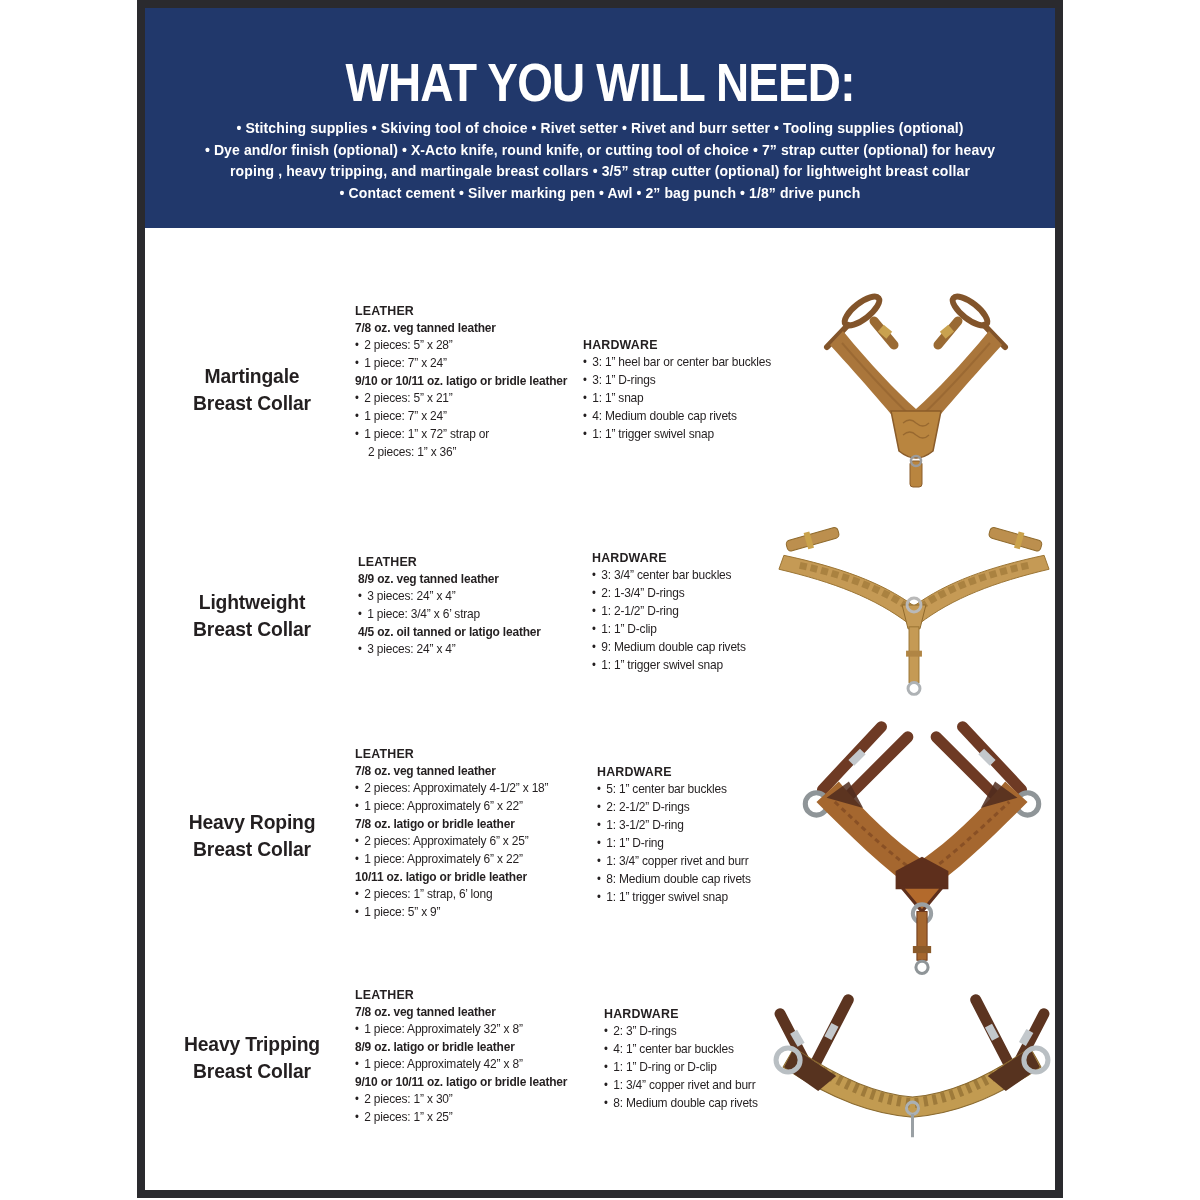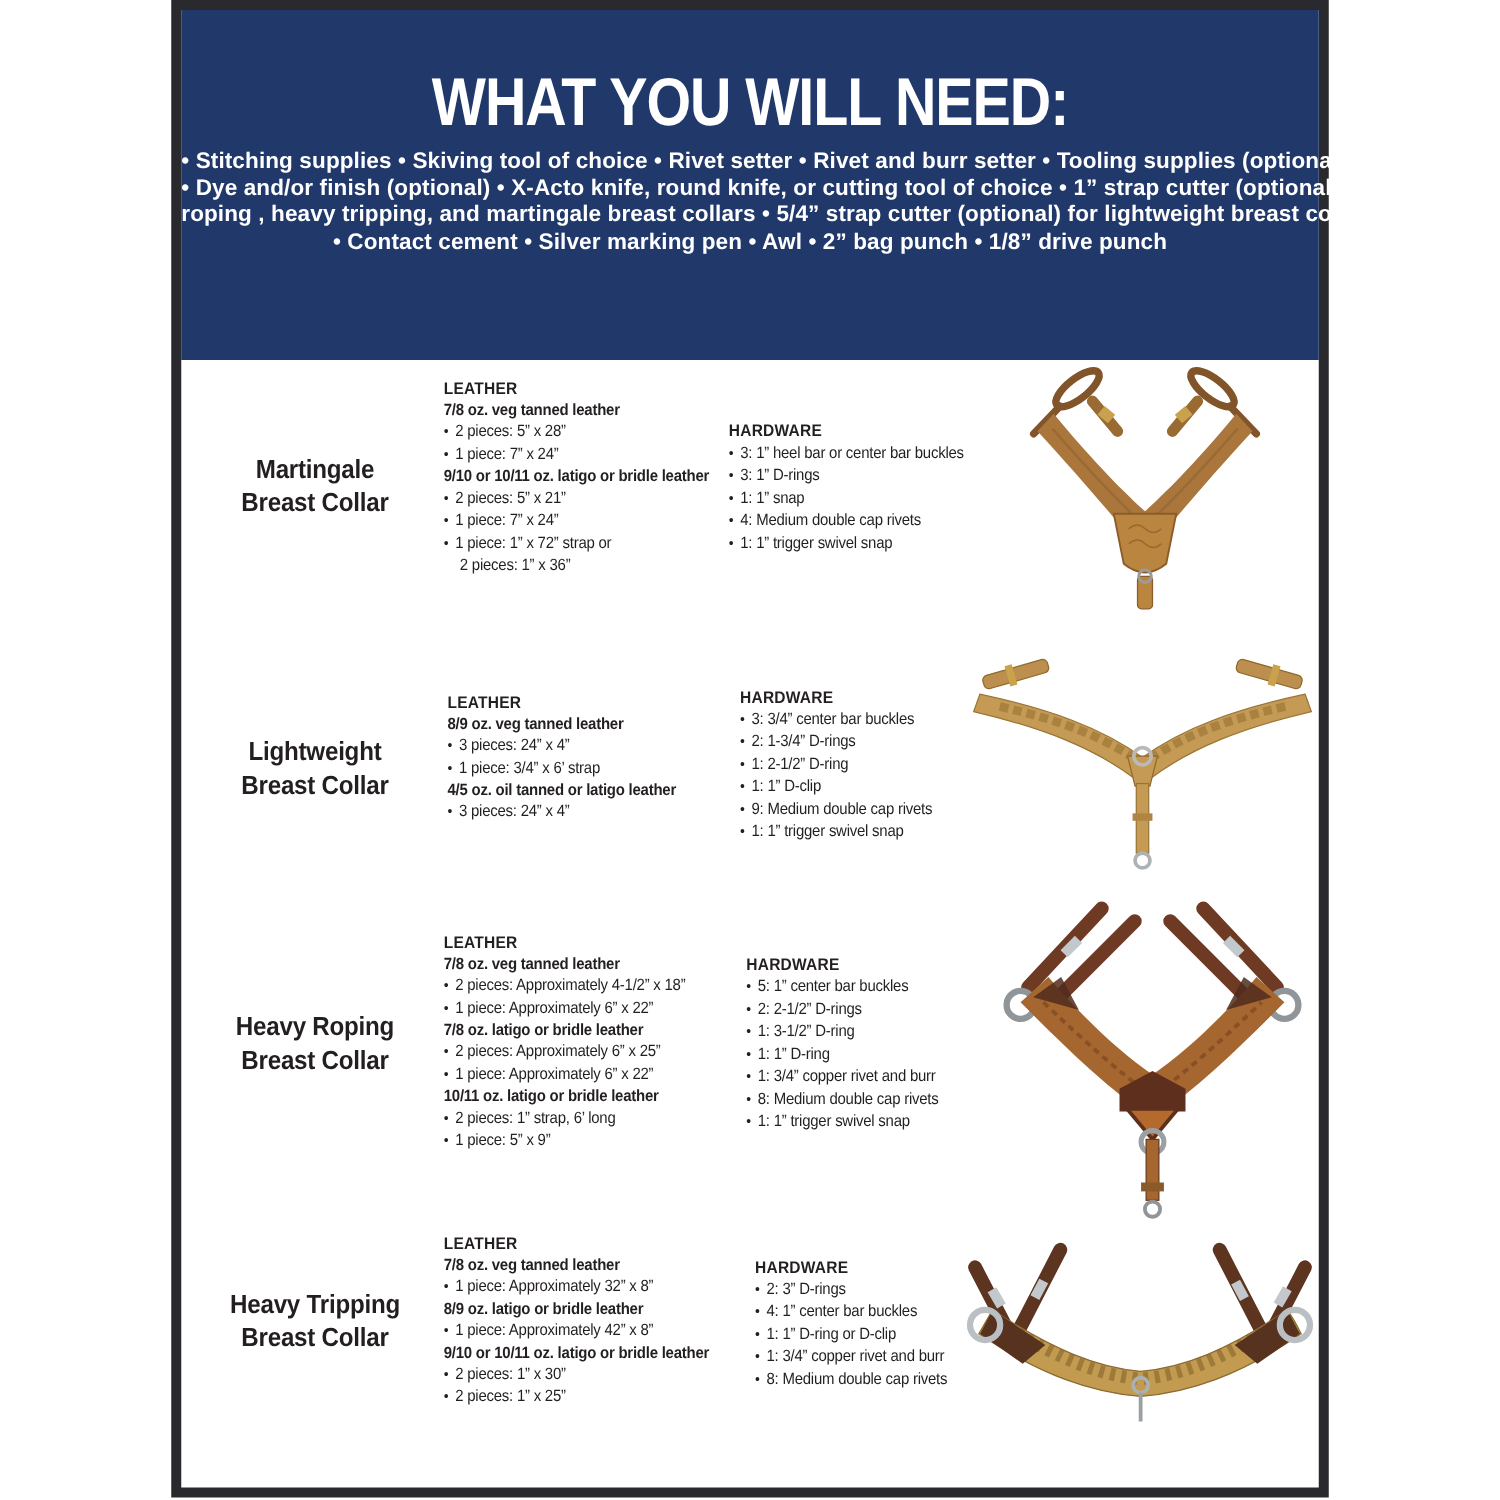--- a/index.html
+++ b/index.html
@@ -5,30 +5,30 @@
   html,body{margin:0;padding:0;}
   body{
     width:1200px;height:1200px;position:relative;background:#ffffff;
     font-family:"Liberation Sans", sans-serif;color:#231f20;overflow:hidden;
   }
   .frame{
     position:absolute;left:137px;top:0;width:926px;height:1198px;
     border:8px solid #2a2a2e;box-sizing:border-box;background:#ffffff;
   }
   .banner{
-    position:absolute;left:0;top:0;right:0;height:280px;background:#21386b;
+    position:absolute;left:0;top:0;right:0;height:220px;background:#21386b;
     color:#ffffff;text-align:center;
   }
   .banner h1{
     margin:0;padding-top:48px;font-size:54px;line-height:52px;font-weight:bold;
     letter-spacing:-1px;transform:scaleX(0.85);transform-origin:50% 50%;
     white-space:nowrap;
   }
   .banner-lines{
-    margin-top:10px;font-size:18px;font-weight:bold;line-height:21.5px;
+    margin-top:10px;font-size:14px;font-weight:bold;line-height:21.5px;
     letter-spacing:0.1px;
     text-align:center;
   }
   .banner-lines div{white-space:nowrap;}
   .row{position:absolute;}
   .sec-label{
     position:absolute;width:200px;text-align:center;font-weight:bold;
     font-size:21px;line-height:27px;letter-spacing:-0.2px;
     transform:scaleX(0.92);transform-origin:50% 0;
   }
@@ -62,22 +62,22 @@
   #sec3 .photo{left:764px;top:986px;width:296px;height:156px;}
 </style>
 </head>
 <body>
 
 <div class="frame">
   <header class="banner">
     <h1>WHAT YOU WILL NEED:</h1>
     <div class="banner-lines" id="banner-lines">
         <div class="banner-line">• Stitching supplies • Skiving tool of choice • Rivet setter • Rivet and burr setter • Tooling supplies (optional)</div>
-        <div class="banner-line">• Dye and/or finish (optional) • X-Acto knife, round knife, or cutting tool of choice • 1” strap cutter (optional) for heavy</div>
-        <div class="banner-line">roping , heavy tripping, and martingale breast collars • 5/4” strap cutter (optional) for lightweight breast collar</div>
+        <div class="banner-line">• Dye and/or finish (optional) • X-Acto knife, round knife, or cutting tool of choice • 7” strap cutter (optional) for heavy</div>
+        <div class="banner-line">roping , heavy tripping, and martingale breast collars • 3/5” strap cutter (optional) for lightweight breast collar</div>
         <div class="banner-line">• Contact cement • Silver marking pen • Awl • 2” bag punch • 1/8” drive punch</div>
       </div>
   </header>
 </div>
 
 <section class="row" id="sec0">
   <div class="sec-label">
       <div class="lbl-line">Martingale</div>
       <div class="lbl-line">Breast Collar</div>
     </div>

